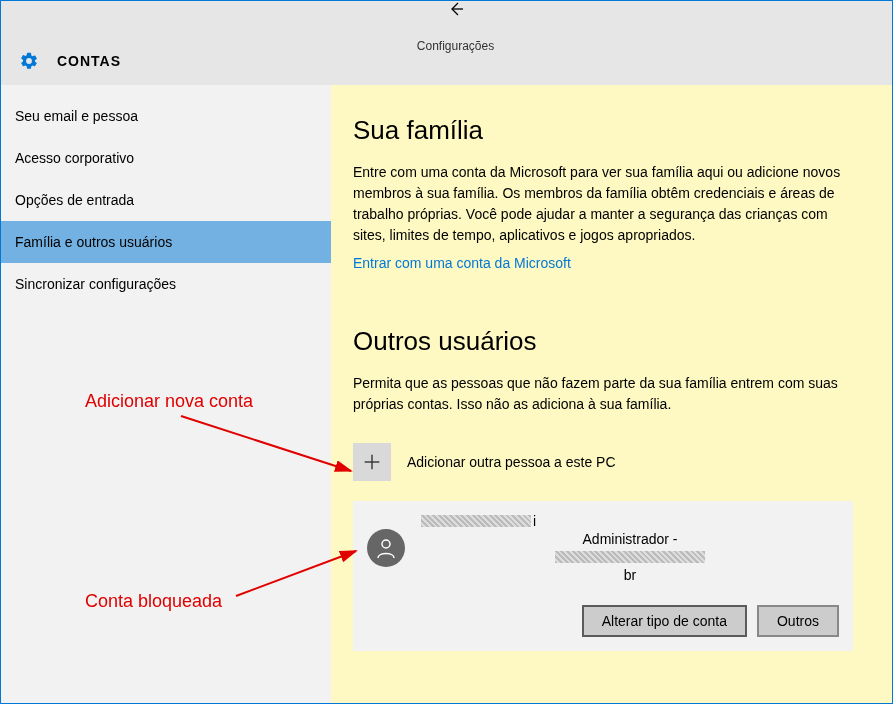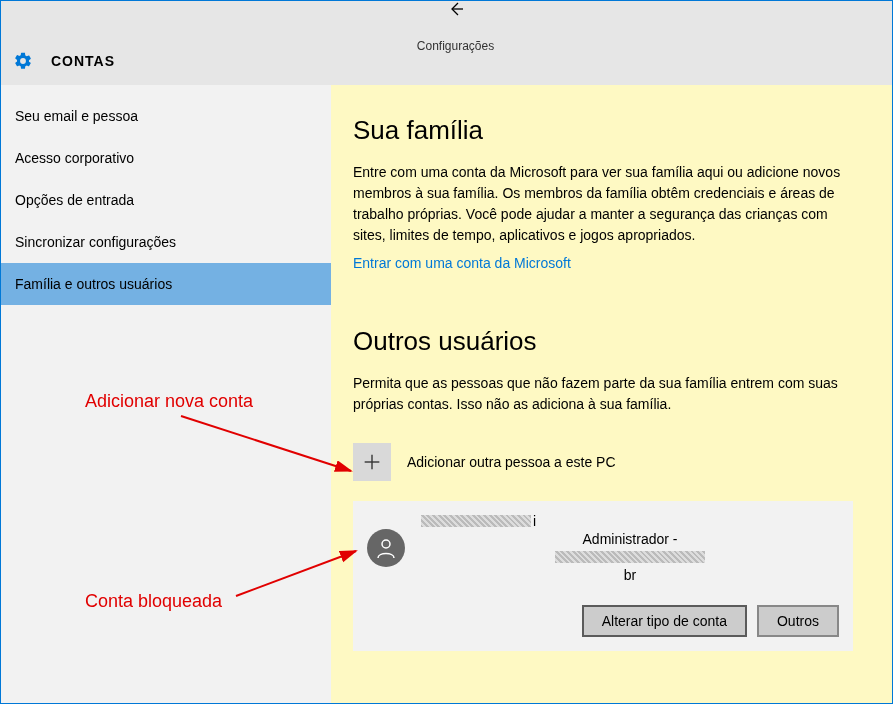--- a/index.html
+++ b/index.html
@@ -35,21 +35,21 @@
     .back-arrow svg { width: 16px; height: 16px; }
     .config-label {
       font-size: 12px;
       color: #333;
     }
     .title-bar {
       height: 48px;
       background: #e6e6e6;
       display: flex;
       align-items: center;
-      padding-left: 12px;
+      padding-left: 18px;
       gap: 18px;
     }
     .gear-icon {
       width: 20px;
       height: 20px;
       color: #0066b3;
     }
     .gear-icon svg { width: 20px; height: 20px; }
     .title-text {
       font-size: 14px;
@@ -222,25 +222,25 @@
   <div class="sidebar">
     <div class="sidebar-item">
       <span>Seu email e pessoa</span>
     </div>
     <div class="sidebar-item">
       <span>Acesso corporativo</span>
     </div>
     <div class="sidebar-item">
       <span>Opções de entrada</span>
     </div>
+    <div class="sidebar-item active">
+      <span>Família e outros usuários</span>
+    </div>
     <div class="sidebar-item">
       <span>Sincronizar configurações</span>
-    </div>
-    <div class="sidebar-item active">
-      <span>Família e outros usuários</span>
     </div>
   </div>
 
   <div class="main">
     <div>
       <h1 class="section-title">Sua família</h1>
       <p class="section-desc">Entre com uma conta da Microsoft para ver sua família aqui ou adicione novos membros à sua família. Os membros da família obtêm credenciais e áreas de trabalho próprias. Você pode ajudar a manter a segurança das crianças com sites, limites de tempo, aplicativos e jogos apropriados.</p>
       <span class="link-blue">Entrar com uma conta da Microsoft</span>
     </div>
 

